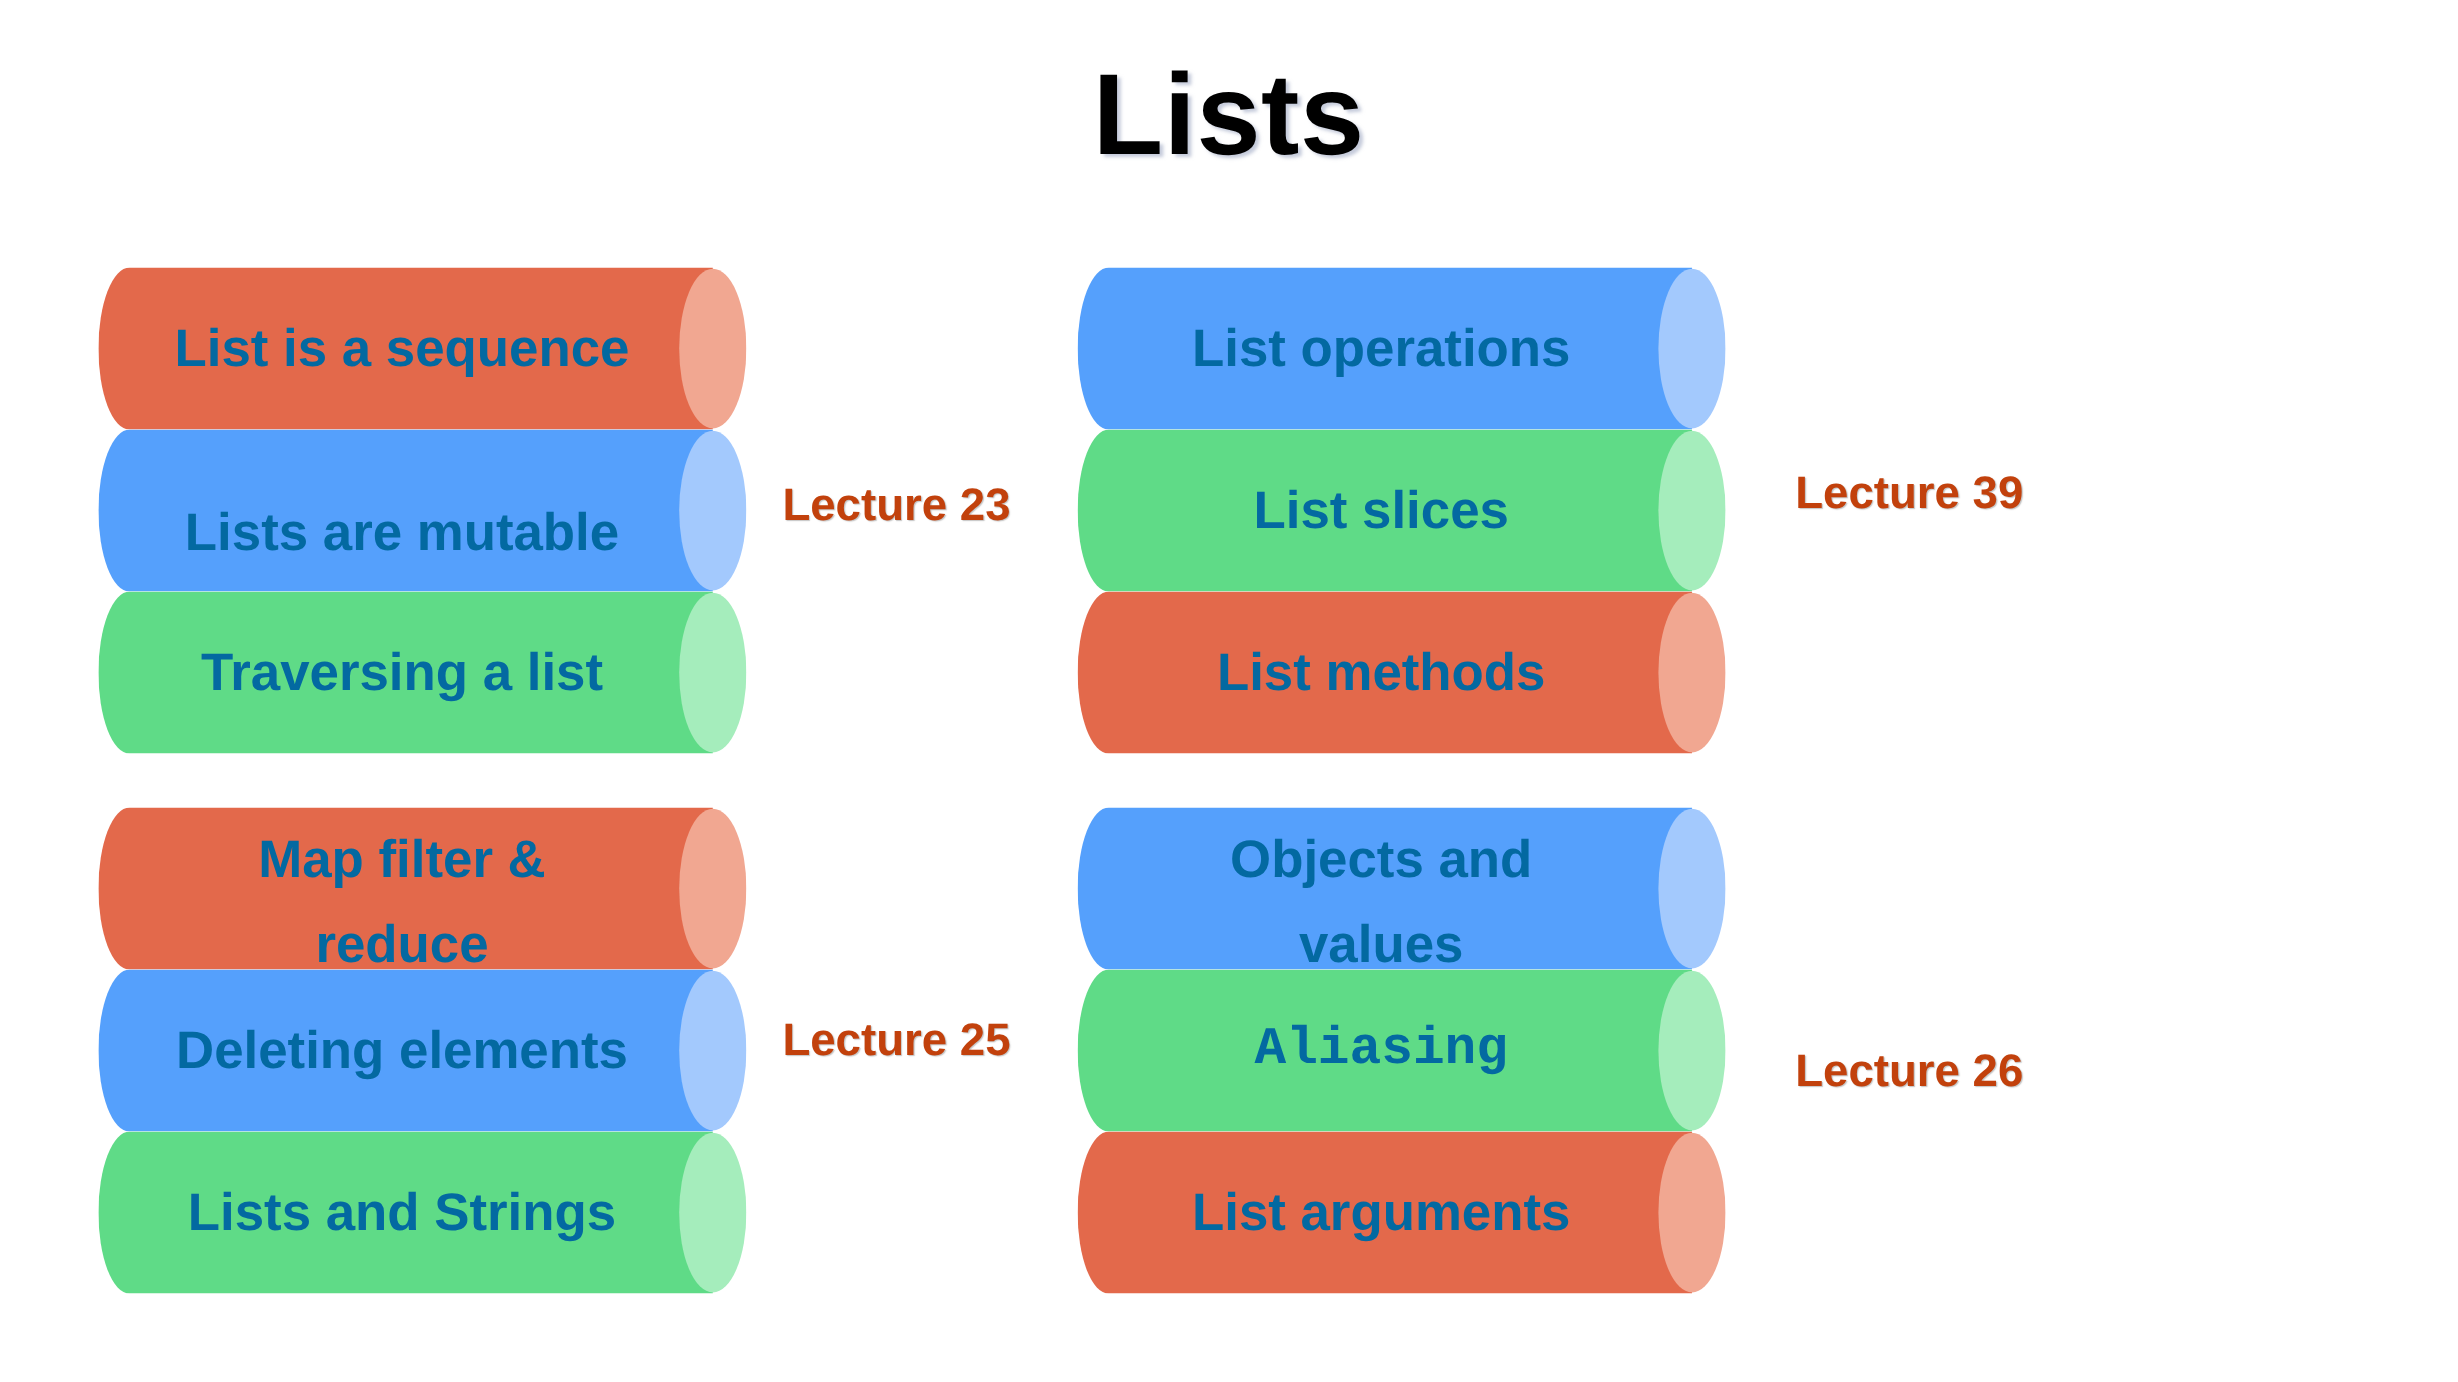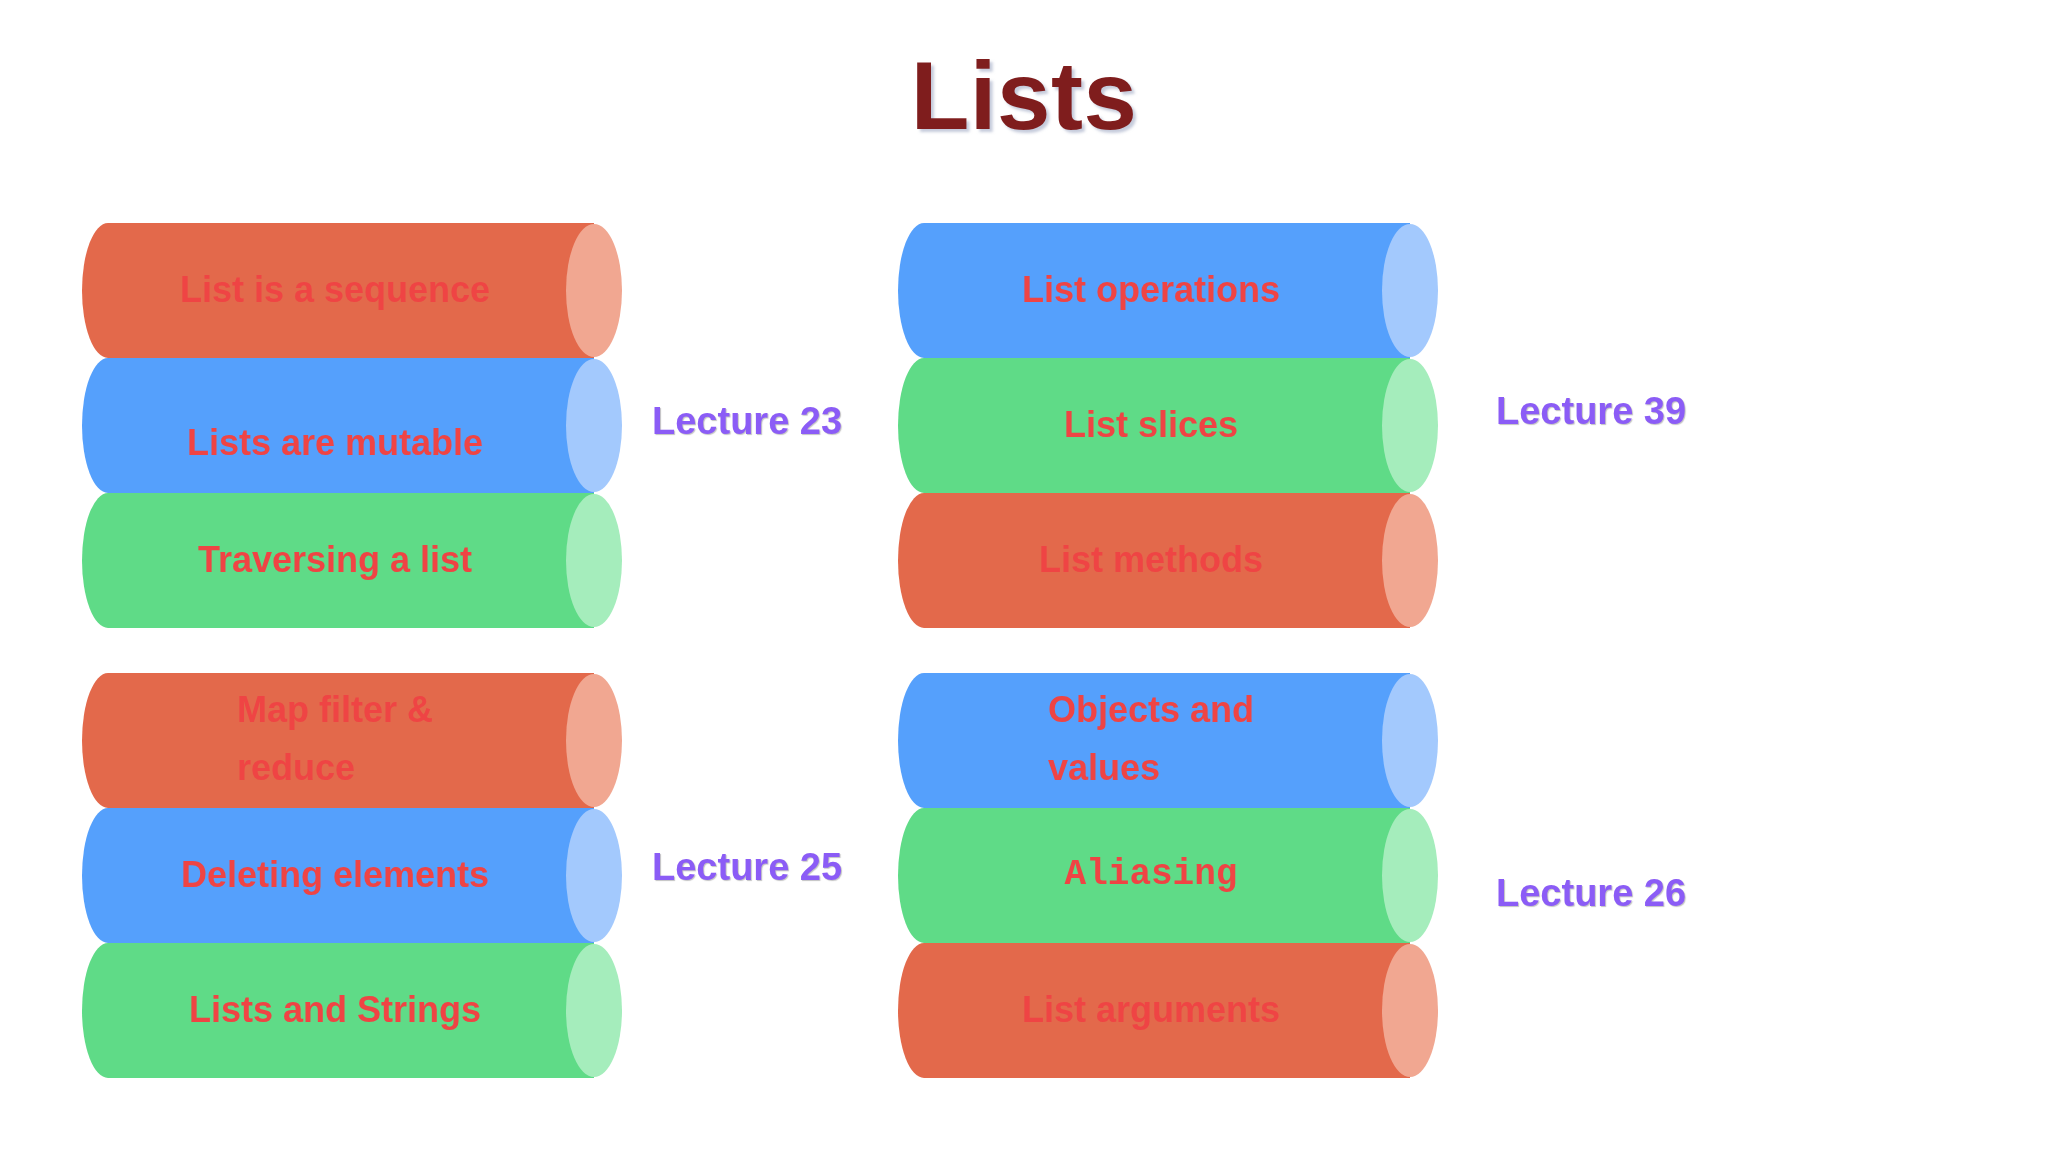--- a/index.html
+++ b/index.html
@@ -22,21 +22,21 @@
     position: absolute;
     left: 0;
     top: 48px;
     width: 2048px;
     text-align: center;
     font-family: "Liberation Sans", sans-serif;
     font-weight: bold;
     font-size: 96px;
     line-height: 1.0;
     letter-spacing: 0.5px;
-    color: #7f1d1d;
+    color: #000000;
     text-shadow: 3px 3px 3px rgba(150,160,190,0.55);
     white-space: nowrap;
   }
 
   
   .cyl-group {
     position: absolute;
   }
   .cyl {
     position: absolute;
@@ -47,39 +47,40 @@
   }
   .cyl-label {
     position: absolute;
     left: 0;
     top: 0;
     display: flex;
     align-items: center;
     justify-content: center;
     font-family: "Liberation Sans", sans-serif;
     font-weight: bold;
-    font-size: 36px;
+    font-size: 44px;
     line-height: 1.62;
-    color: #ef4444;
+    color: #0369a1;
+    text-align: center;
     pointer-events: none;
     white-space: pre-line;
     padding-right: 34px;
     box-sizing: border-box;
   }
   .cyl-label.two-line {
     align-items: flex-start;
     padding-top: 8px;
   }
 
   .lecture-label {
     position: absolute;
     font-family: "Liberation Sans", sans-serif;
     font-weight: bold;
     font-size: 38px;
-    color: #8b5cf6;
+    color: #c2410c;
     white-space: nowrap;
     text-shadow: 1px 1px 1px rgba(120,120,120,0.45);
   }
 </style>
 </head>
 <body>
 
 <div id="slide-title">Lists</div>
 
 <div class="cyl-group" id="group-0" style="left:82px; top:223px; width:540px; height:405px;">

